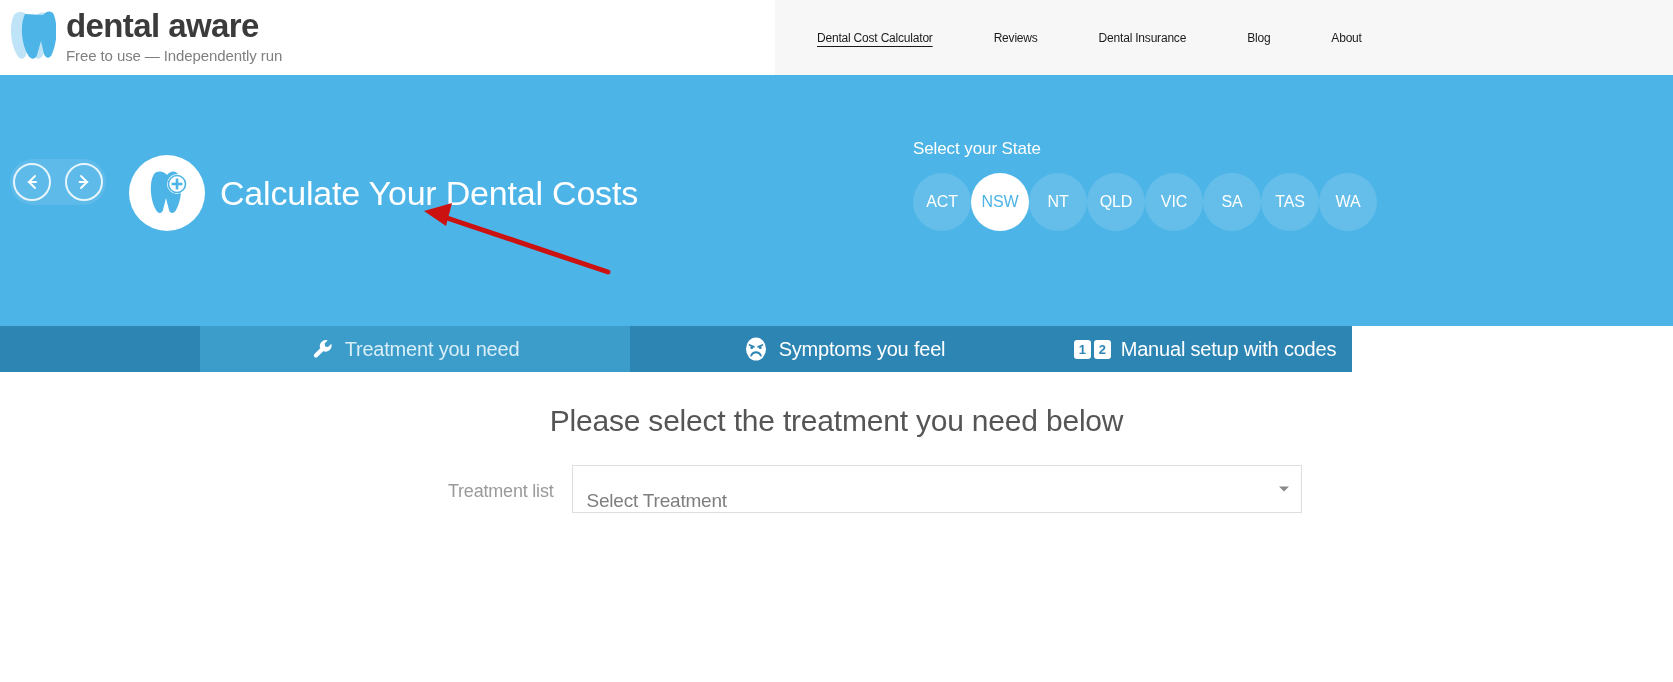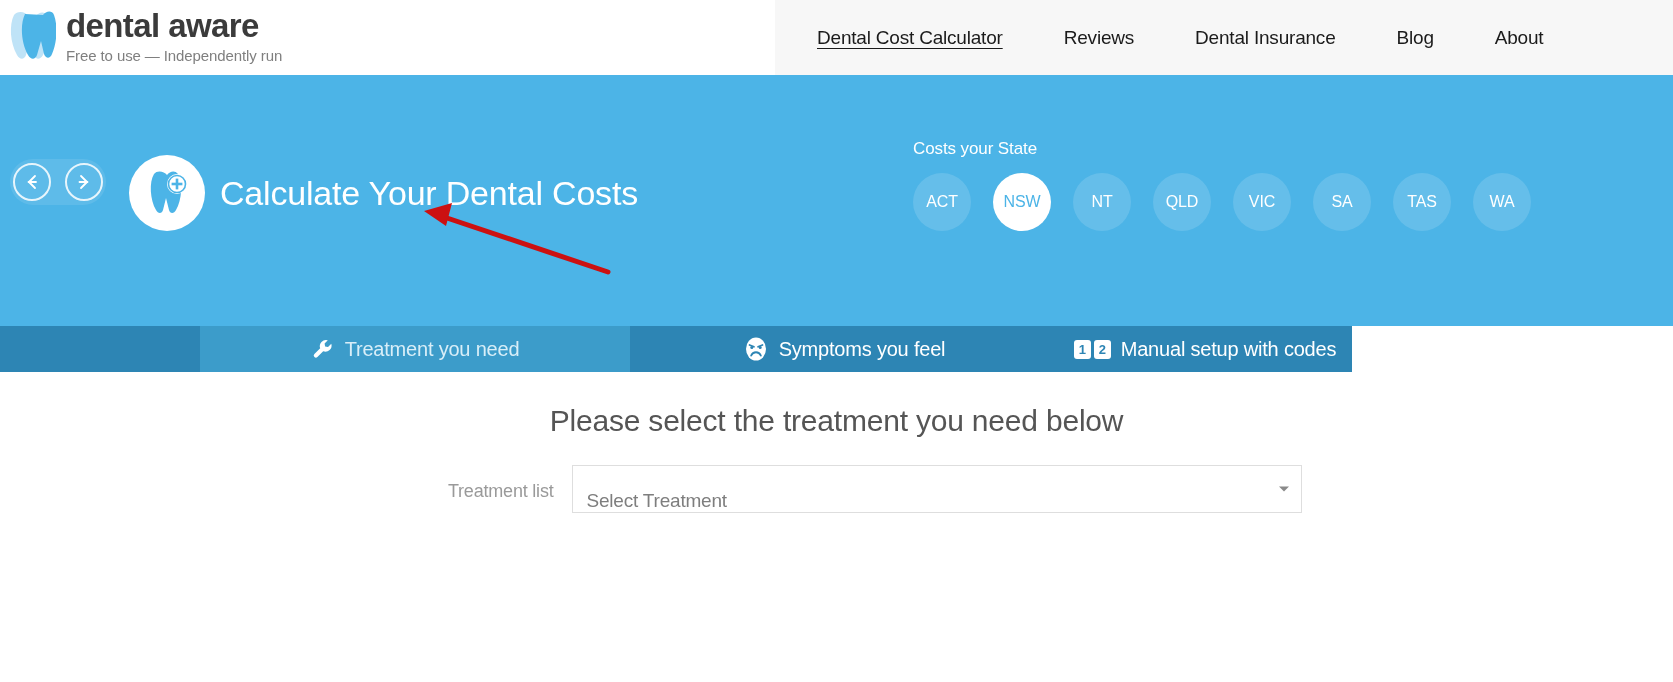--- a/index.html
+++ b/index.html
@@ -40,21 +40,21 @@
     letter-spacing: -0.1px;
   }
   .nav {
     flex: 1; height: 75px;
     background: #f7f7f7;
     display: flex; align-items: center;
     justify-content: flex-start;
     gap: 0;
   }
   .nav-item {
-    font-size: 19px; color: #1b1b1b;
+    font-size: 12px; color: #1b1b1b;
     padding: 0 0;
     margin-right: 61px;
     white-space: nowrap;
     cursor: pointer;
     letter-spacing: -0.2px;
   }
   .nav-item.active { text-decoration: underline; text-underline-offset: 4px; }
   .nav-item:first-child { margin-left: 42px; }
   .nav-item:last-child { margin-right: 0; }
 
@@ -93,21 +93,21 @@
     font-size: 34px; color: #ffffff;
     line-height: 64px; letter-spacing: -0.2px;
     white-space: nowrap;
   }
 
   .state-block { position: absolute; left: 913px; top: 64px; }
   .state-label {
     font-size: 17px; color: #ffffff; margin-bottom: 14px;
     letter-spacing: -0.1px;
   }
-  .state-pills { display: flex; align-items: flex-start; gap: 22px; }
+  .state-pills { display: flex; align-items: flex-start; gap: 0; }
   .pill {
     width: 58px; height: 58px; border-radius: 50%;
     background: rgba(255,255,255,0.14);
     color: #ffffff;
     display: flex; align-items: center; justify-content: center;
     font-size: 16px; cursor: pointer;
     letter-spacing: -0.1px;
   }
   .pill.selected {
     background: #ffffff; color: #4cb4e7;
@@ -246,21 +246,21 @@
         <circle cx="32" cy="15" r="10" fill="#ffffff"></circle>
         <circle cx="32" cy="15" r="8.5" fill="none" stroke="#4cb4e7" stroke-width="1.6"></circle>
         <rect x="30.7" y="9.6" width="2.6" height="10.8" fill="#4cb4e7"></rect>
         <rect x="26.6" y="13.7" width="10.8" height="2.6" fill="#4cb4e7"></rect>
       </svg>
     </div>
 
     <div class="hero-title">Calculate Your Dental Costs</div>
 
     <div class="state-block">
-      <div class="state-label">Costs your State</div>
+      <div class="state-label">Select your State</div>
       <div class="state-pills">
         <div class="pill">ACT</div>
         <div class="pill selected">NSW</div>
         <div class="pill">NT</div>
         <div class="pill">QLD</div>
         <div class="pill">VIC</div>
         <div class="pill">SA</div>
         <div class="pill">TAS</div>
         <div class="pill">WA</div>
       </div>

